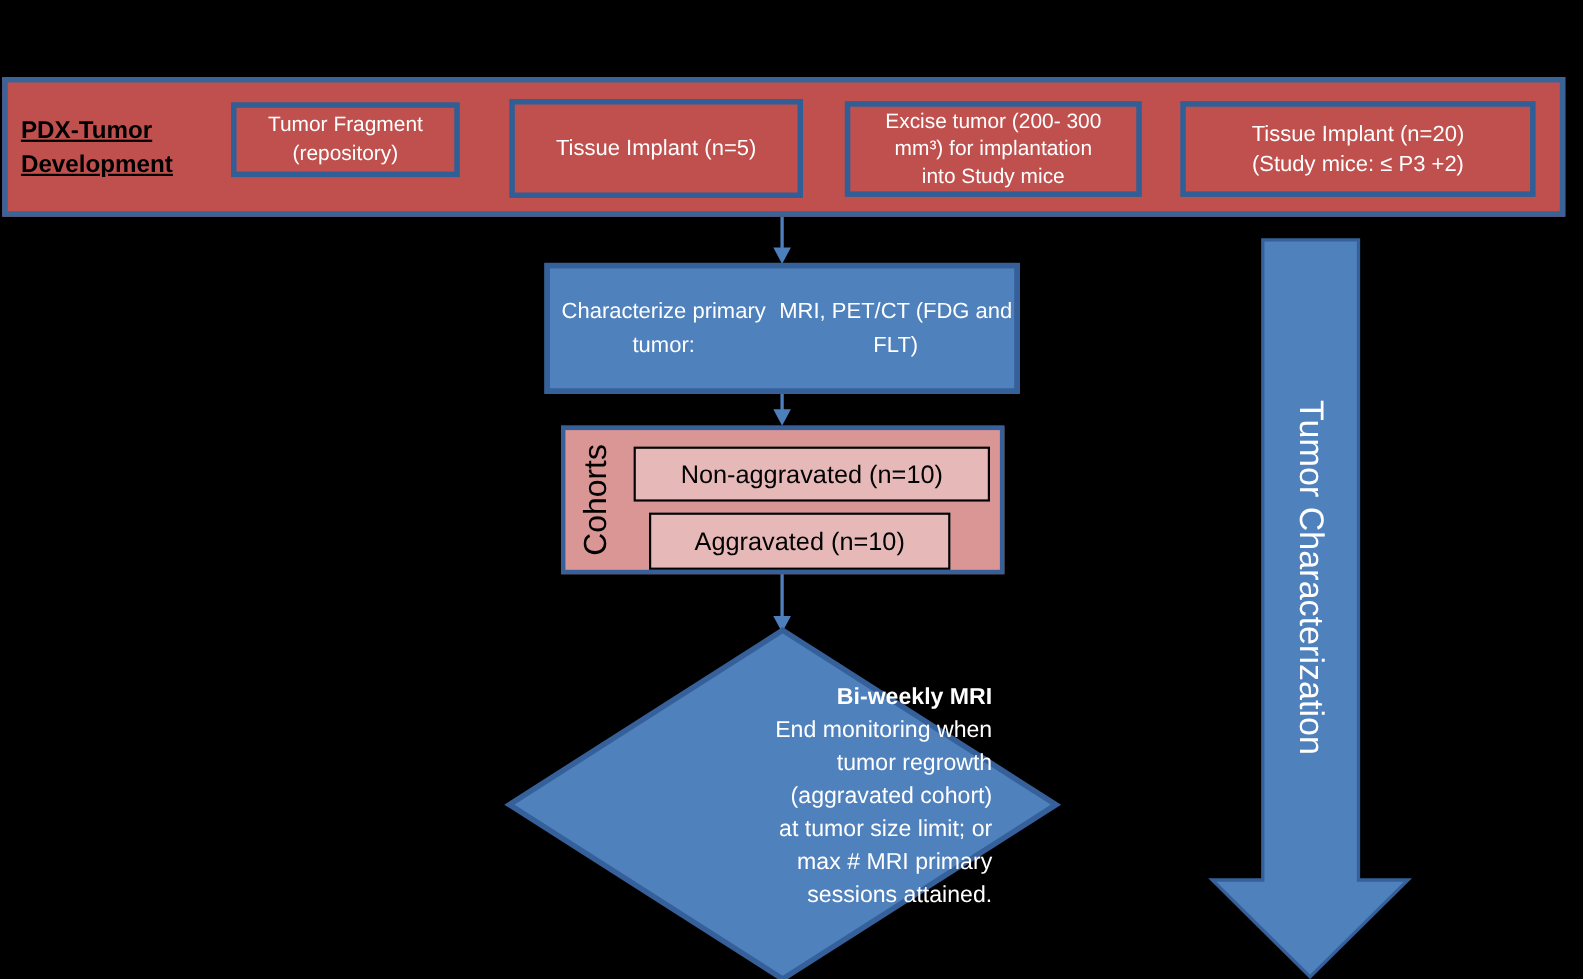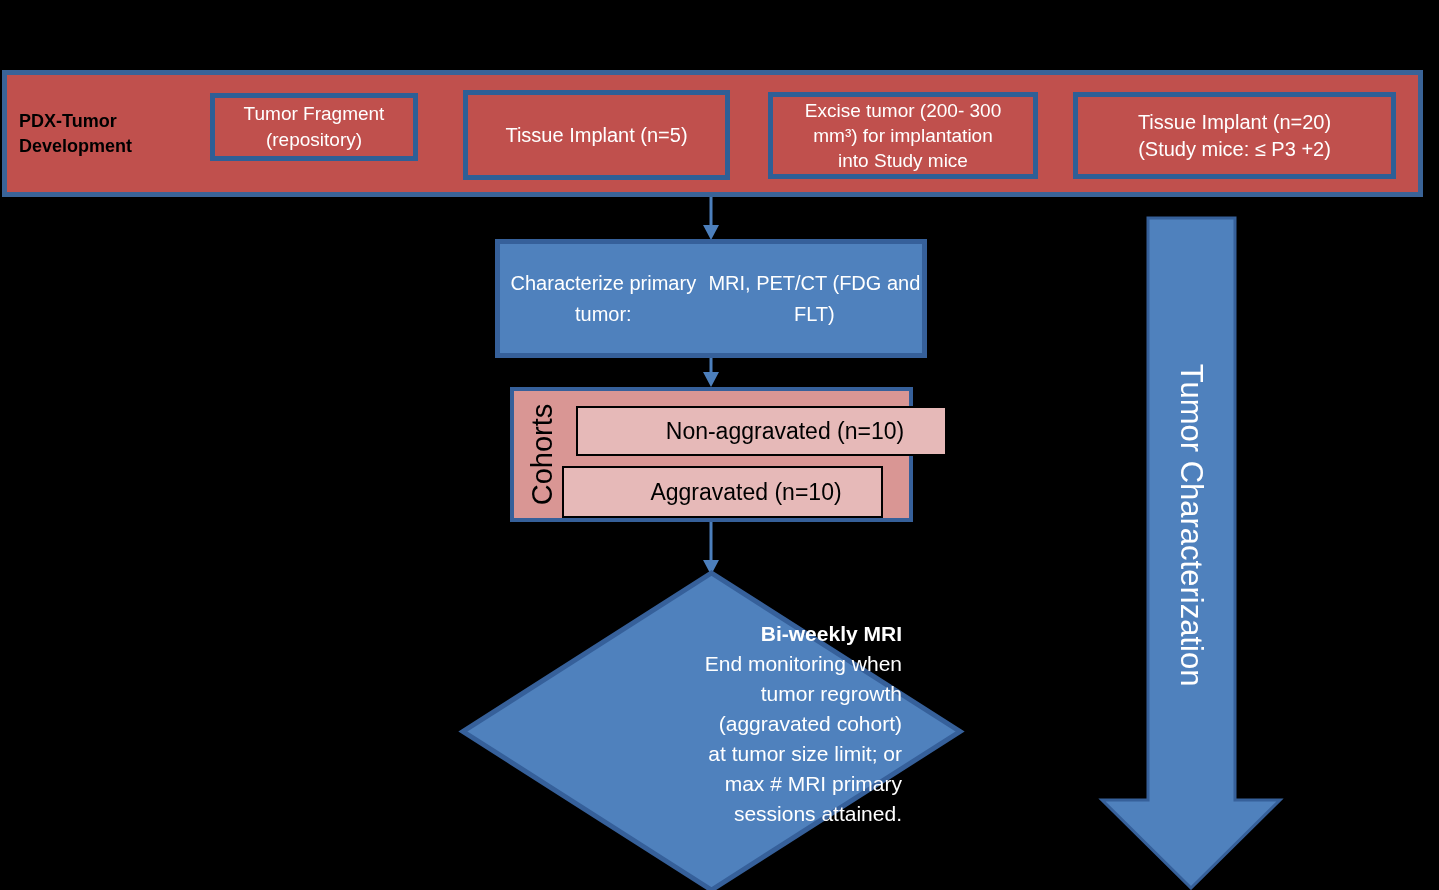--- a/index.html
+++ b/index.html
@@ -9,21 +9,21 @@
   }
   .abs{position:absolute;box-sizing:border-box;}
   
   .banner{
     left:2px;top:70px;width:1421px;height:127px;
     background:#C0504D;border:5px solid #3A6397;
   }
   .banner-title{
     position:absolute;left:12px;top:0;height:100%;width:215px;
     display:flex;align-items:center;
-    color:#000;font-size:18px;font-weight:bold;line-height:1.38;
+    color:#000;font-size:22px;font-weight:bold;line-height:1.38;text-decoration:underline;
   }
   .rbox{
     background:#C0504D;border:5px solid #2F5F96;color:#fff;
     display:flex;align-items:center;justify-content:center;
     text-align:center;line-height:1.35;
   }
   .rbox .inner{width:100%;}
   .box1{left:210px;top:93px;width:208px;height:68px;font-size:19px;}
   .box2{left:463px;top:90px;width:267px;height:90px;font-size:20px;}
   .box3{left:768px;top:92px;width:270px;height:87px;font-size:19px;line-height:1.32;}
@@ -44,24 +44,24 @@
     position:absolute;left:0;top:0;width:58px;height:100%;
     display:flex;align-items:center;justify-content:center;
   }
   .cohorts-label span{
     transform:rotate(-90deg);white-space:nowrap;
     color:#000;font-size:29px;
   }
   .cbox{
     position:absolute;background:#E6B9B8;border:2px solid #000;
     display:flex;align-items:center;justify-content:center;
-    color:#000;font-size:23px;padding-left:47px;
+    color:#000;font-size:23px;
   }
   .cbox1{left:62px;top:15px;width:320px;height:46px;}
-  .cbox2{left:48px;top:75px;width:270px;height:48px;}
+  .cbox2{left:76px;top:75px;width:270px;height:48px;}
   
   .shapes{left:0;top:0;width:1439px;height:890px;}
   
   .diamond-text{
     left:521px;top:619px;width:381px;
     color:#fff;text-align:right;font-size:21px;line-height:30px;
   }
   .diamond-text .bold{font-weight:bold;}
   
   .sidearrow-label{

